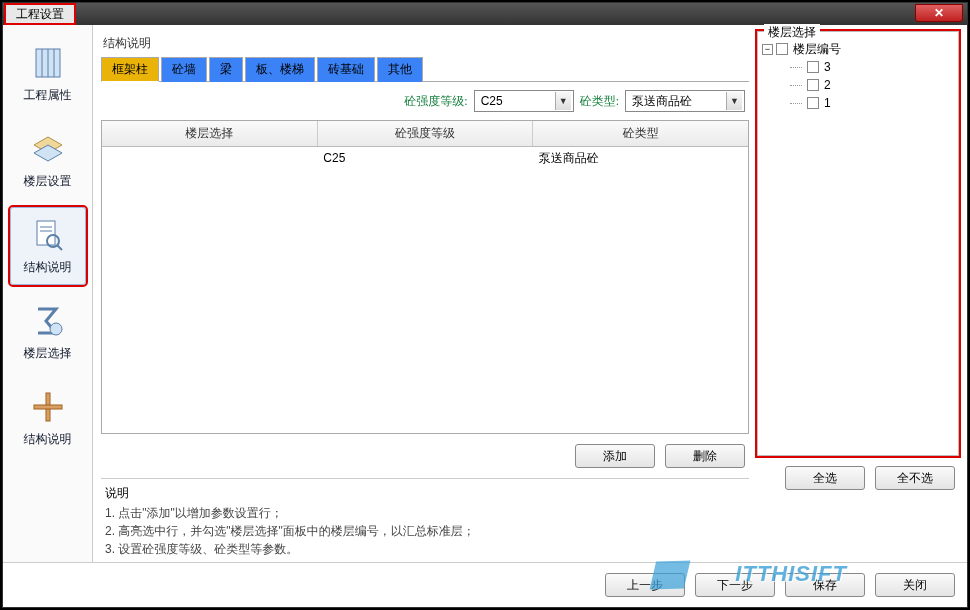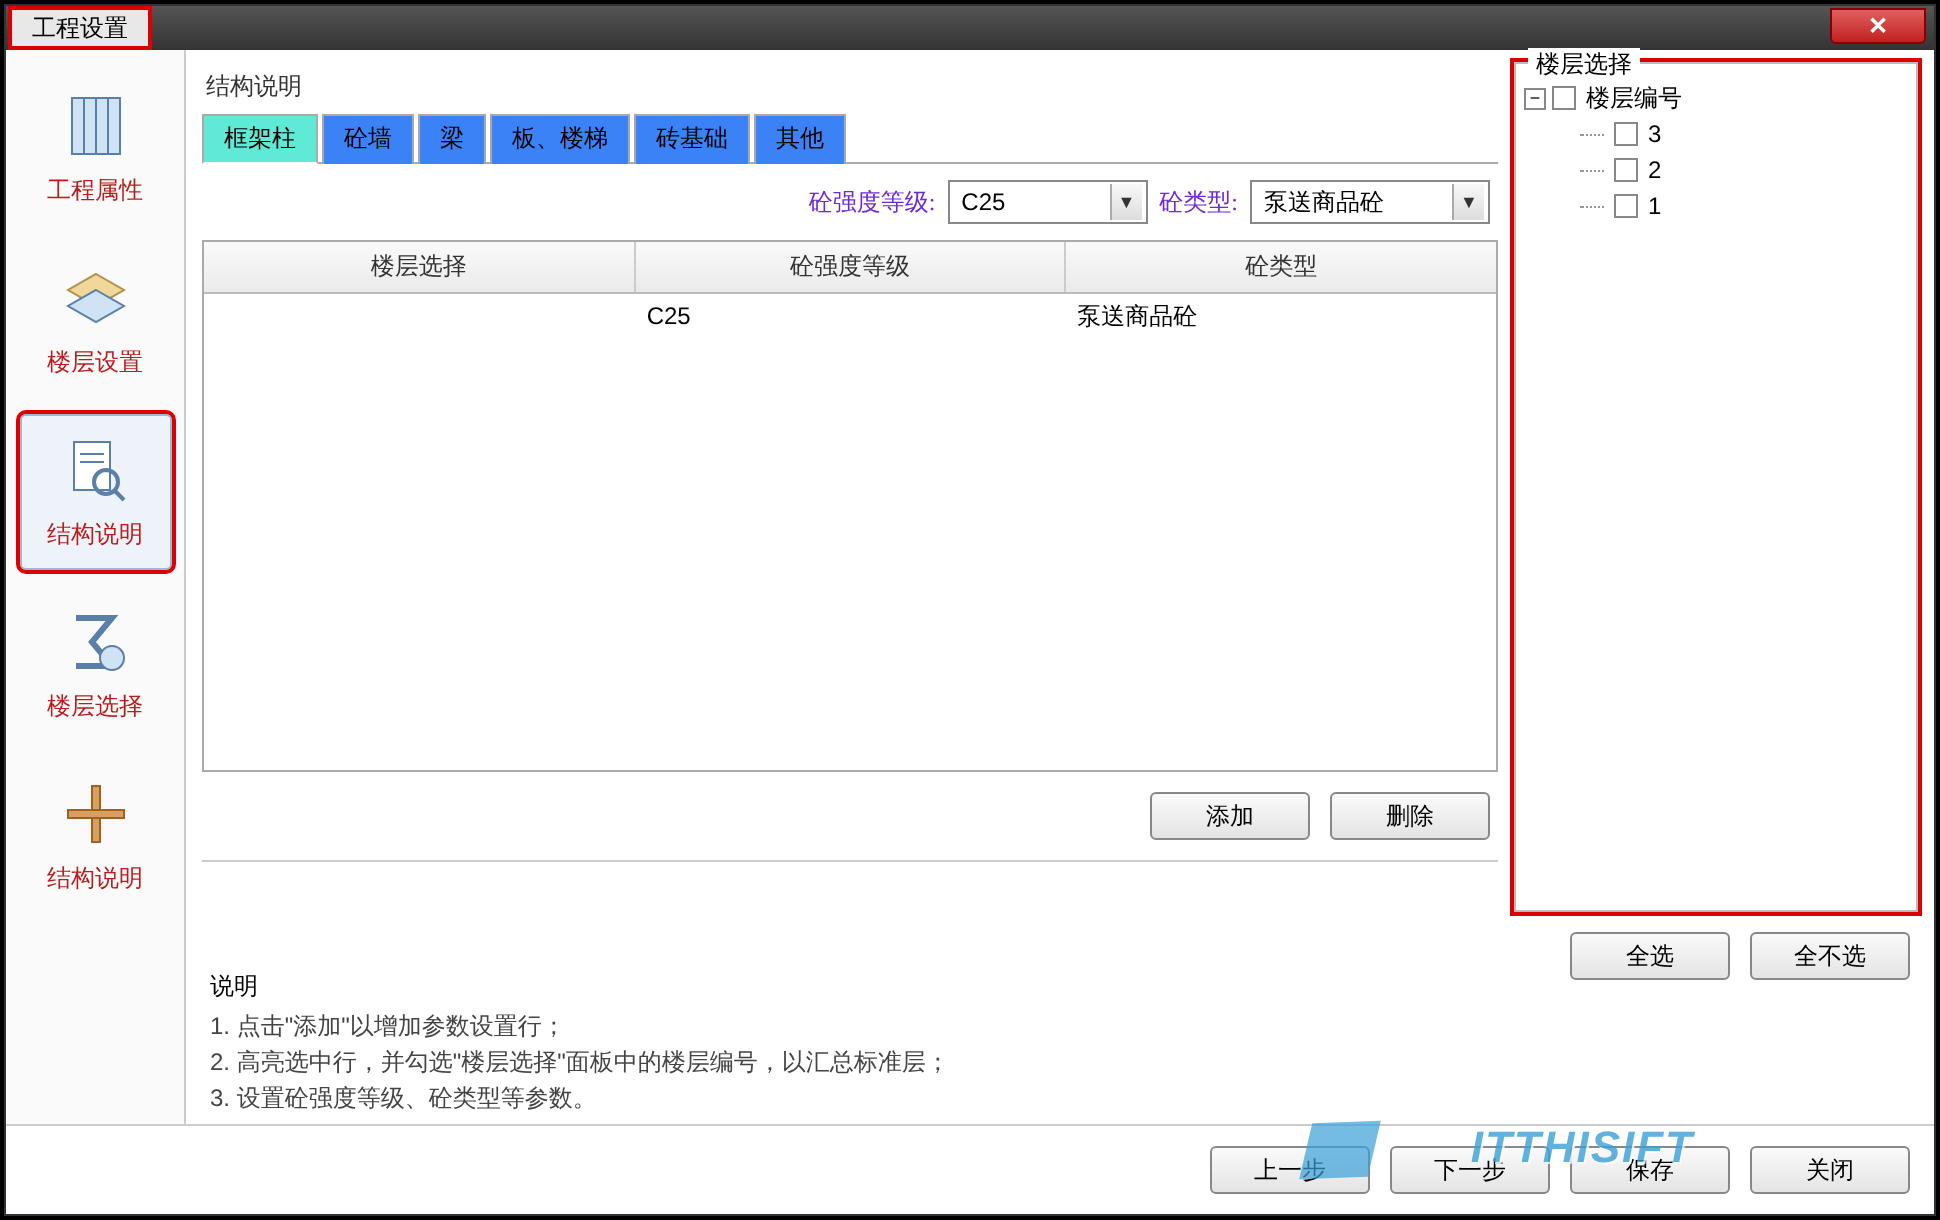--- a/index.html
+++ b/index.html
@@ -12,49 +12,49 @@
 .title-tab.hl { outline: 2px solid #d00; outline-offset: -1px; }
 .close-btn { position: absolute; right: 4px; top: 1px; width: 48px; height: 18px; background: linear-gradient(#e06060, #c02020); border: 1px solid #800; border-radius: 0 0 3px 3px; color: #fff; display: flex; align-items: center; justify-content: center; font-weight: bold; cursor: pointer; }
 
 .body { flex: 1; display: flex; background: #fff; }
 
 .sidebar { width: 90px; background: #fafafa; border-right: 1px solid #ccc; display: flex; flex-direction: column; padding-top: 6px; }
 .sb-item { width: 76px; height: 78px; margin: 4px auto; display: flex; flex-direction: column; align-items: center; justify-content: center; cursor: pointer; border: 1px solid transparent; border-radius: 3px; }
 .sb-item.sel { background: #eef3fa; border: 1px solid #9cb8d8; }
 .sb-item.hl { outline: 2px solid #d00; outline-offset: 0; }
 .sb-icon { width: 36px; height: 36px; margin-bottom: 6px; }
-.sb-label { color: #b91c1c; }
+.sb-label { color: #0f172a; }
 
 .main { flex: 1; display: flex; flex-direction: column; padding: 6px 8px 0 8px; position: relative; }
 
 .panel-title { padding: 4px 2px; color: #333; }
 
 .tabs-row { display: flex; border-bottom: 1px solid #aaa; }
 .tab { padding: 3px 10px; border: 1px solid #aaa; border-bottom: none; background: #3b82f6; margin-right: 2px; cursor: pointer; position: relative; top: 1px; }
-.tab.active { background: #5eead4; border-bottom: 1px solid #fff; }
+.tab.active { background: #eab308; border-bottom: 1px solid #fff; }
 
 .filter-row { display: flex; justify-content: flex-end; align-items: center; gap: 6px; padding: 8px 4px; }
-.filter-row label { color: #6d28d9; font-family: Liberation Serif, serif; }
+.filter-row label { color: #15803d; font-family: Liberation Serif, serif; }
 .combo { height: 22px; border: 1px solid #888; background: #fff; min-width: 100px; display: flex; align-items: center; justify-content: space-between; padding: 0 2px 0 6px; cursor: pointer; }
 .combo .arrow { width: 16px; height: 18px; background: linear-gradient(#f8f8f8,#ddd); border-left: 1px solid #aaa; display: flex; align-items: center; justify-content: center; font-size: 9px; color: #333; }
 
 .grid-wrap { flex: 1; border: 1px solid #aaa; display: flex; flex-direction: column; background: #fff; min-height: 0; }
 .grid-head { display: flex; background: linear-gradient(#fafafa,#eaeaea); border-bottom: 1px solid #bbb; }
 .gh { flex: 1; text-align: center; padding: 4px 0; border-right: 1px solid #ccc; color: #333; }
 .gh:last-child { border-right: none; }
 .grid-body { flex: 1; overflow: auto; }
 .grow { display: flex; height: 22px; align-items: center; }
 .gc { flex: 1; padding: 0 6px; }
 .gc.sel { background: #1a6fd8; }
 
 .btn-row { display: flex; justify-content: flex-end; gap: 10px; padding: 10px 4px; }
 .btn { min-width: 80px; height: 24px; border: 1px solid #888; background: linear-gradient(#fafafa,#e4e4e4); border-radius: 3px; cursor: pointer; display: flex; align-items: center; justify-content: center; }
 
 .desc-panel { border-top: 1px solid #ccc; padding: 6px 4px 4px 4px; background: #fff; }
-.desc-title { margin-bottom: 2px; margin-top: 48px; }
+.desc-title { margin-bottom: 2px; }
 .desc-line { color: #444; line-height: 1.5; }
 
 .right { width: 210px; padding: 6px 8px 0 0; display: flex; flex-direction: column; }
 .right-box { border: 1px solid #bbb; flex: 1; padding: 4px; position: relative; }
 .right-box.hl { outline: 2px solid #d00; outline-offset: 0; }
 .right-title { position: absolute; top: -8px; left: 6px; background: #fff; padding: 0 4px; }
 .tree { padding-top: 4px; }
 .tree-row { display: flex; align-items: center; height: 18px; gap: 3px; }
 .tree-toggle { width: 11px; height: 11px; border: 1px solid #888; display: flex; align-items: center; justify-content: center; font-size: 9px; line-height: 1; cursor: pointer; }
 .tree-cb { width: 12px; height: 12px; border: 1px solid #888; cursor: pointer; }

